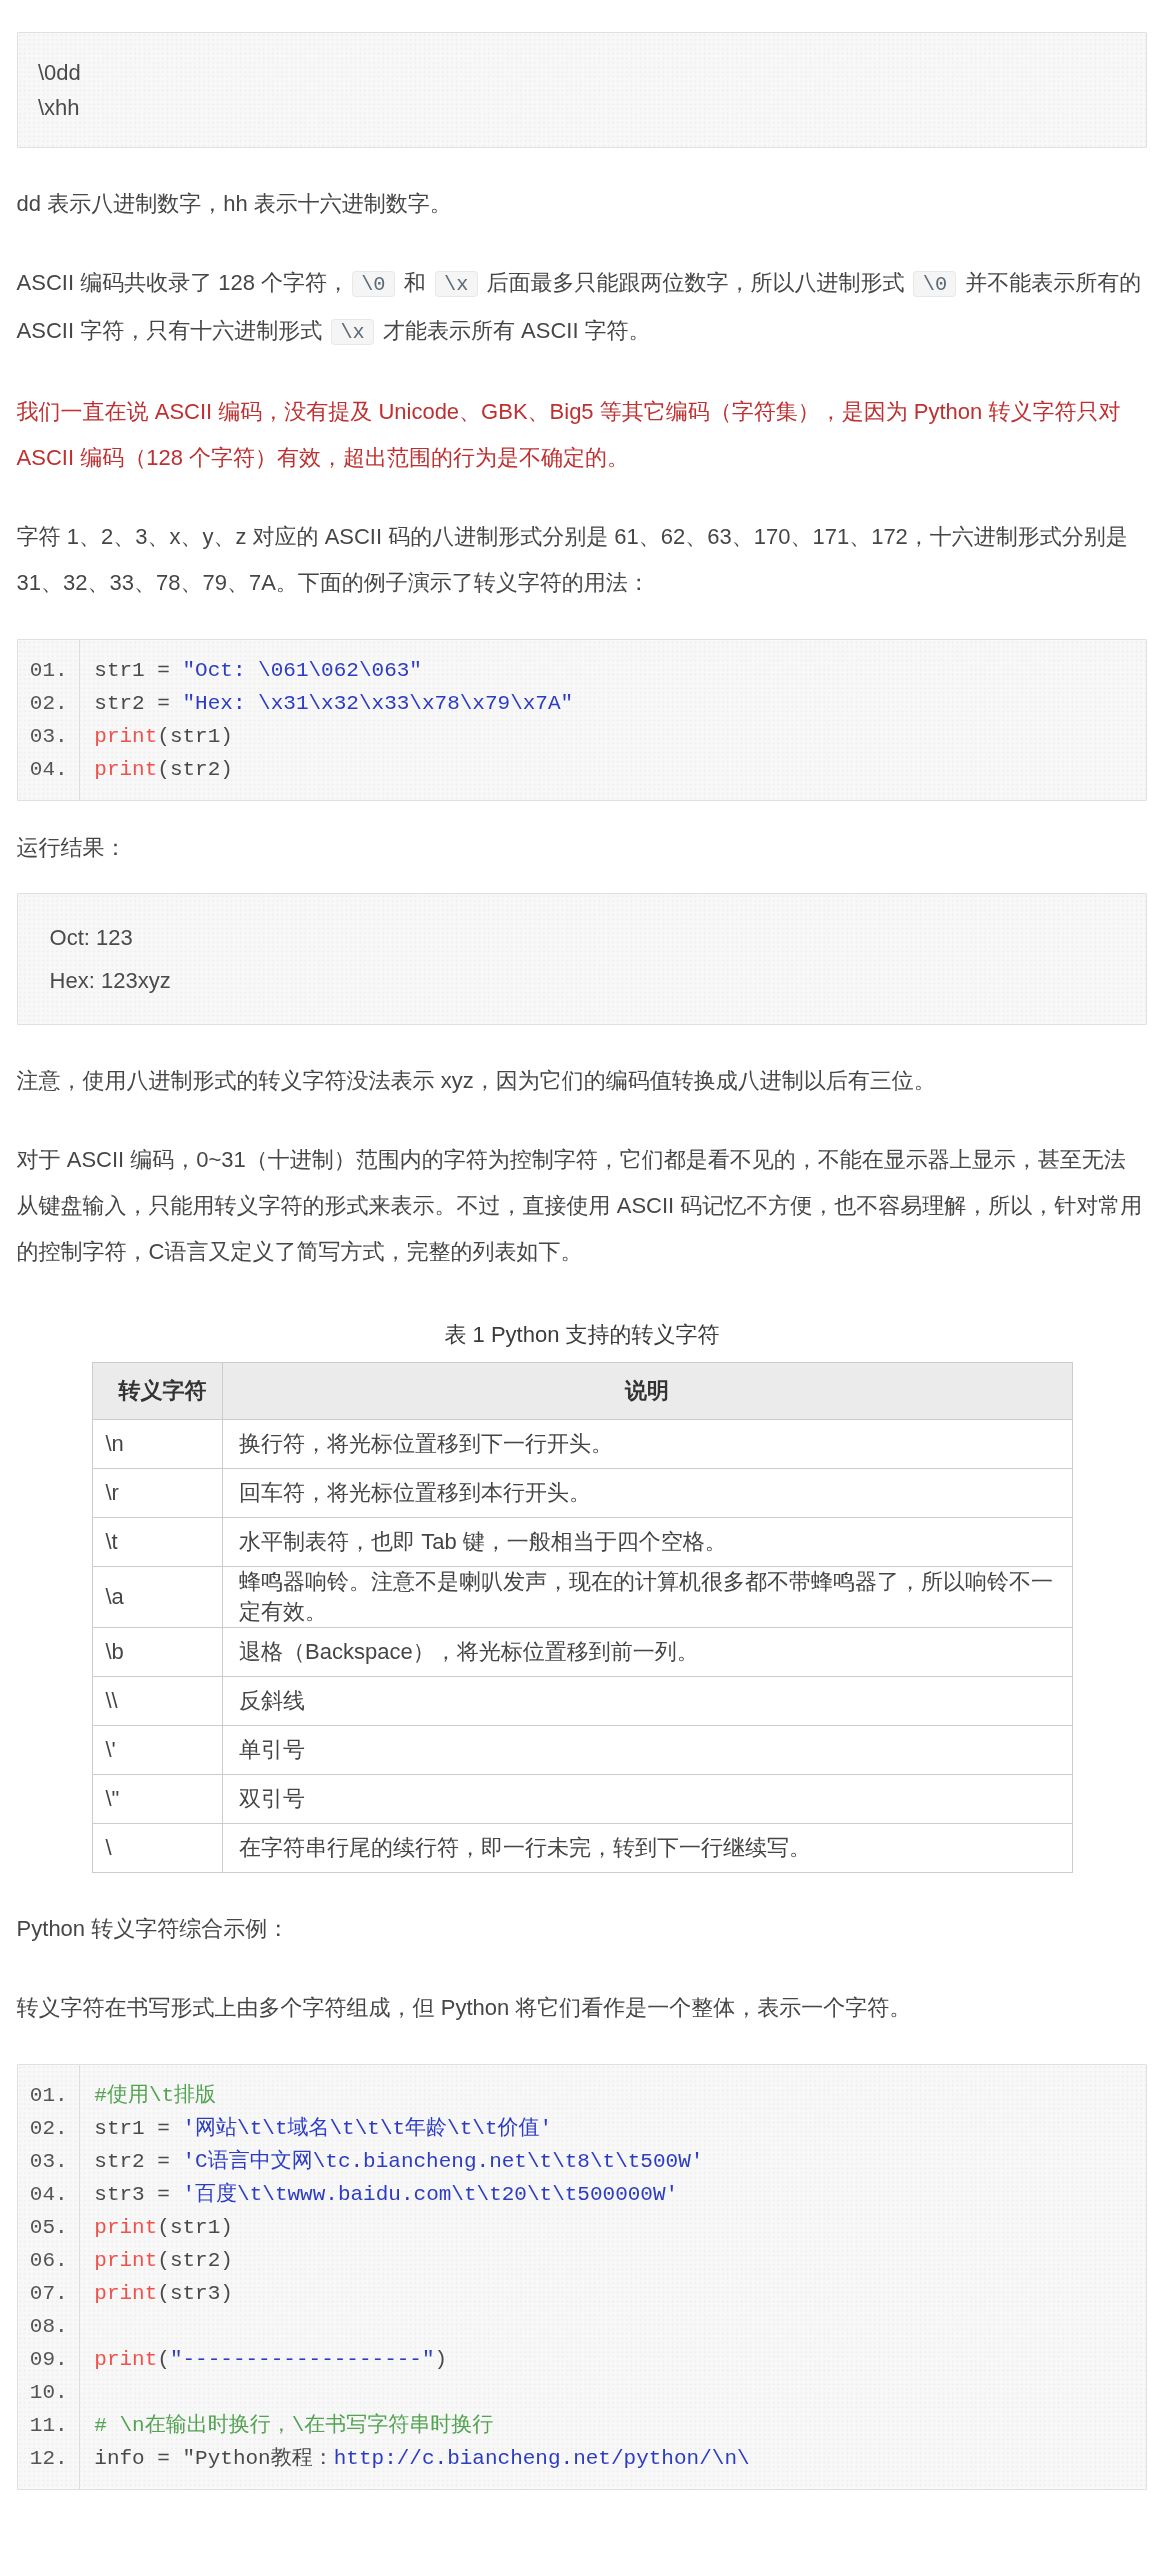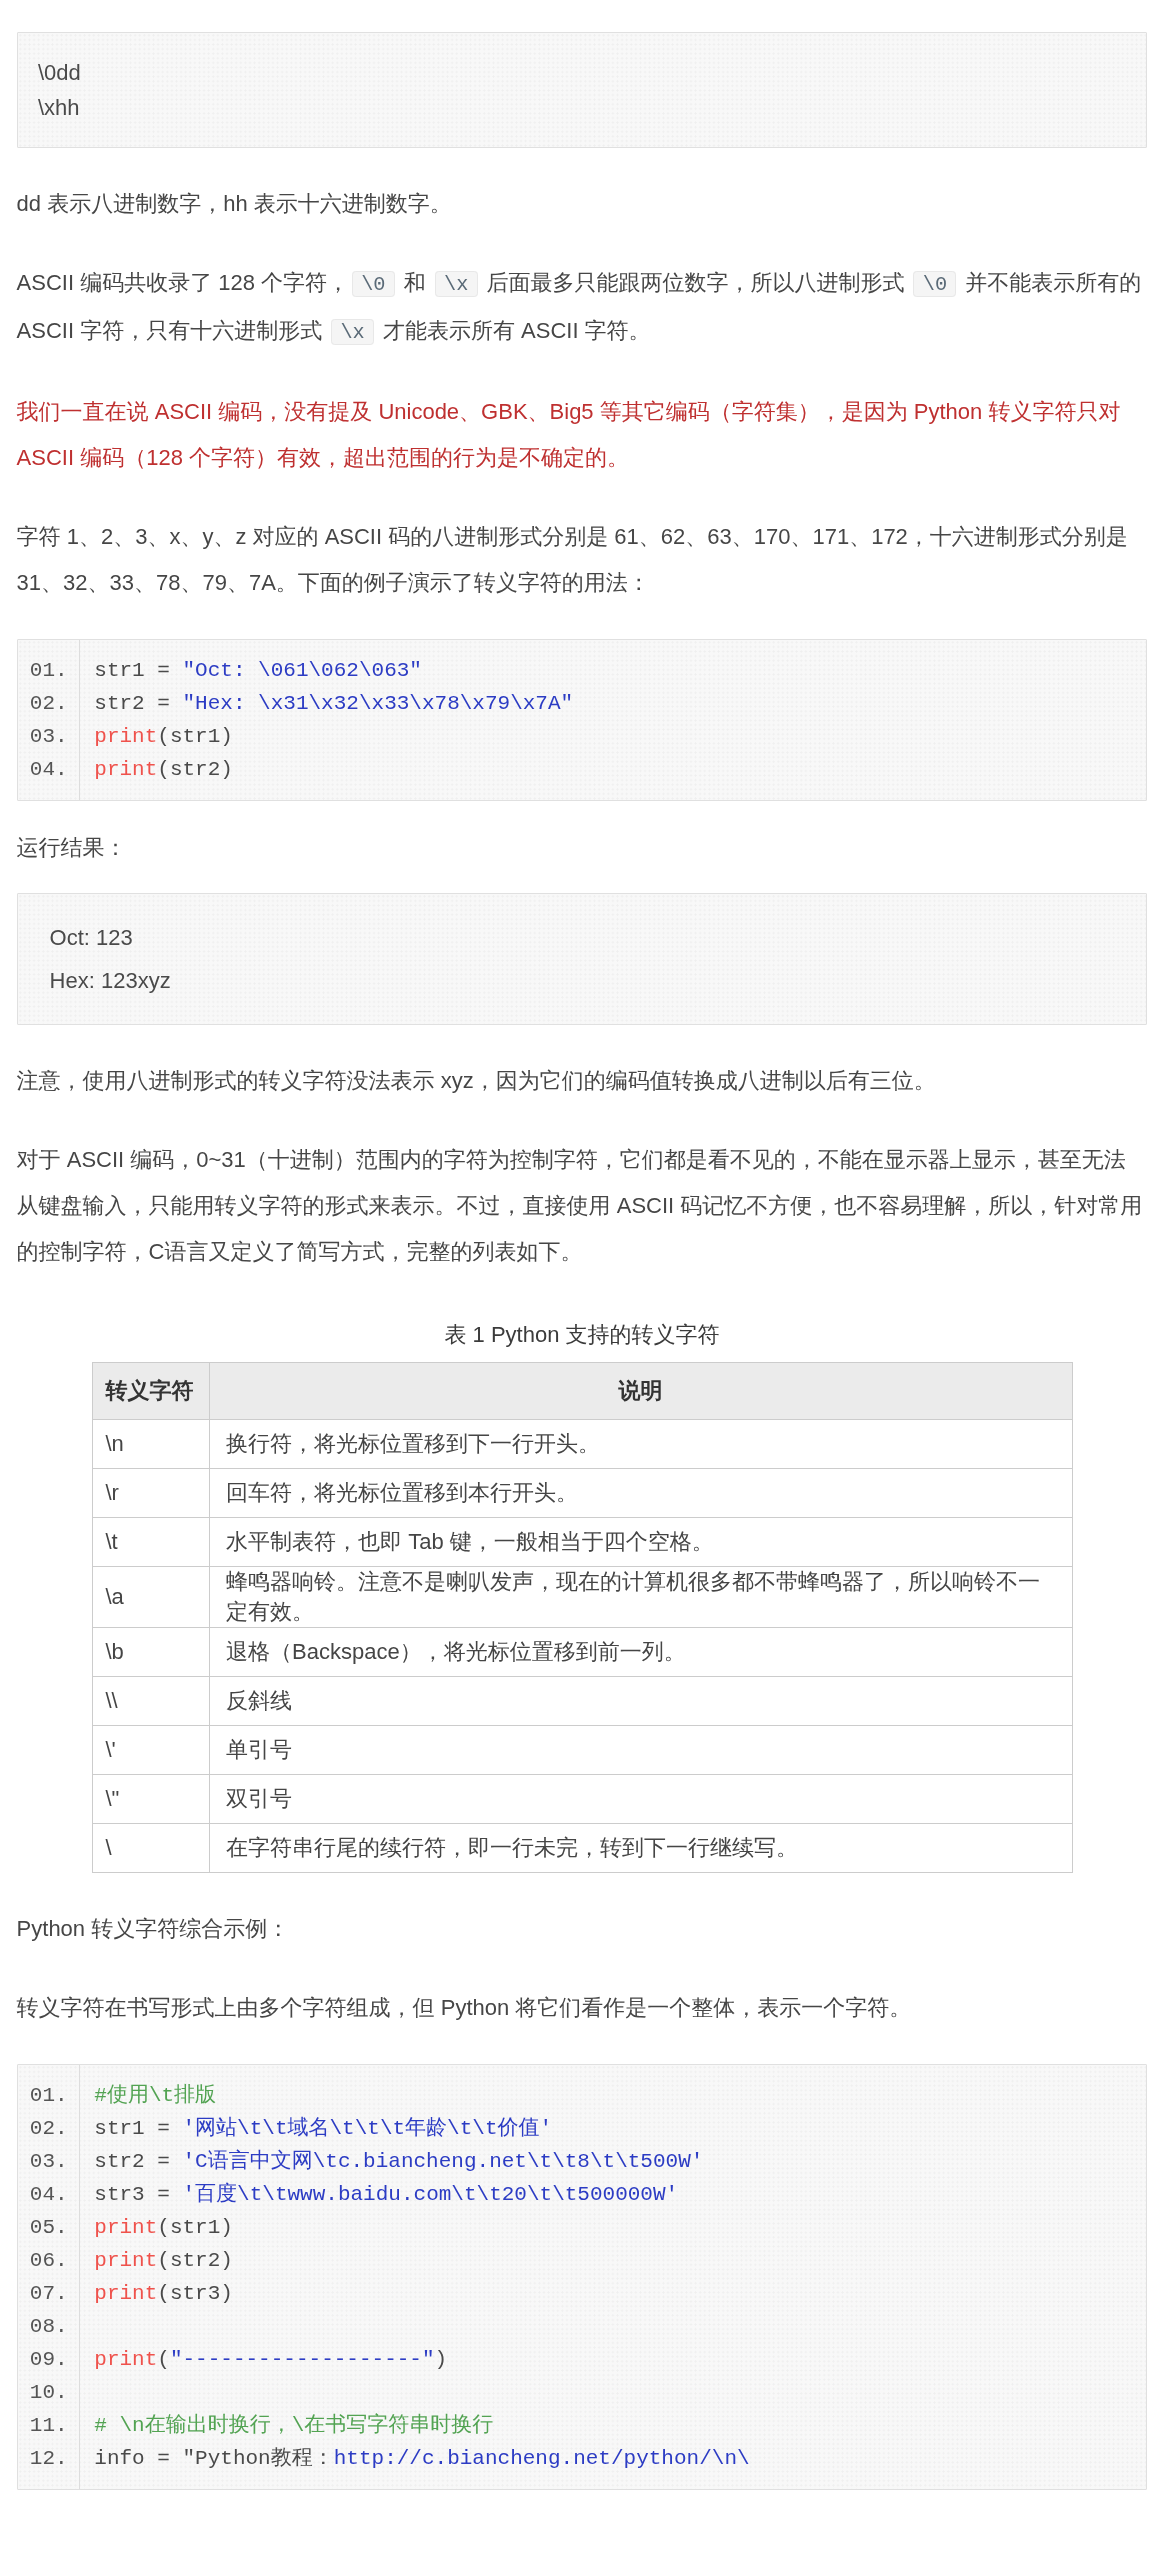--- a/index.html
+++ b/index.html
@@ -113,21 +113,21 @@
     border:0.9px solid #cccccc;
     font-size:22px;
   }
   table.esc thead th {
     background:#ebebeb;
     color:#333333;
     font-weight:bold;
     height:54px;
     text-align:center;
   }
-  table.esc thead th.esc-col { width:102px; text-align:left; padding-left:13px; }
+  table.esc thead th.esc-col { width:102px; text-align:left; padding-left:26px; }
   table.esc td {
     height:48px;
     color:#454545;
     padding:0 16.6px;
     text-align:left;
   }
   table.esc td.esc-cell { padding-left:13px; }
 </style>
 </head>
 <body>

